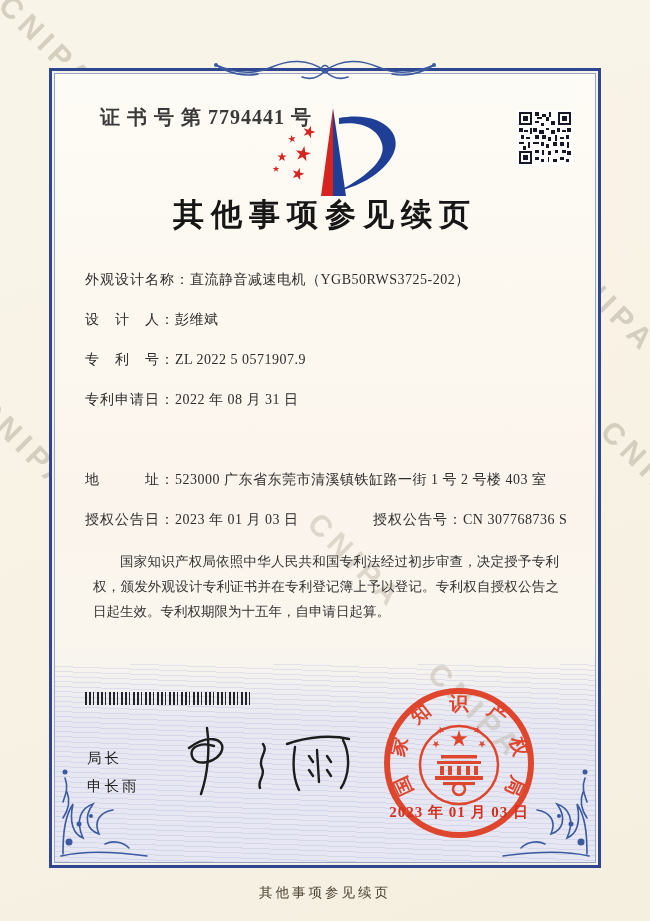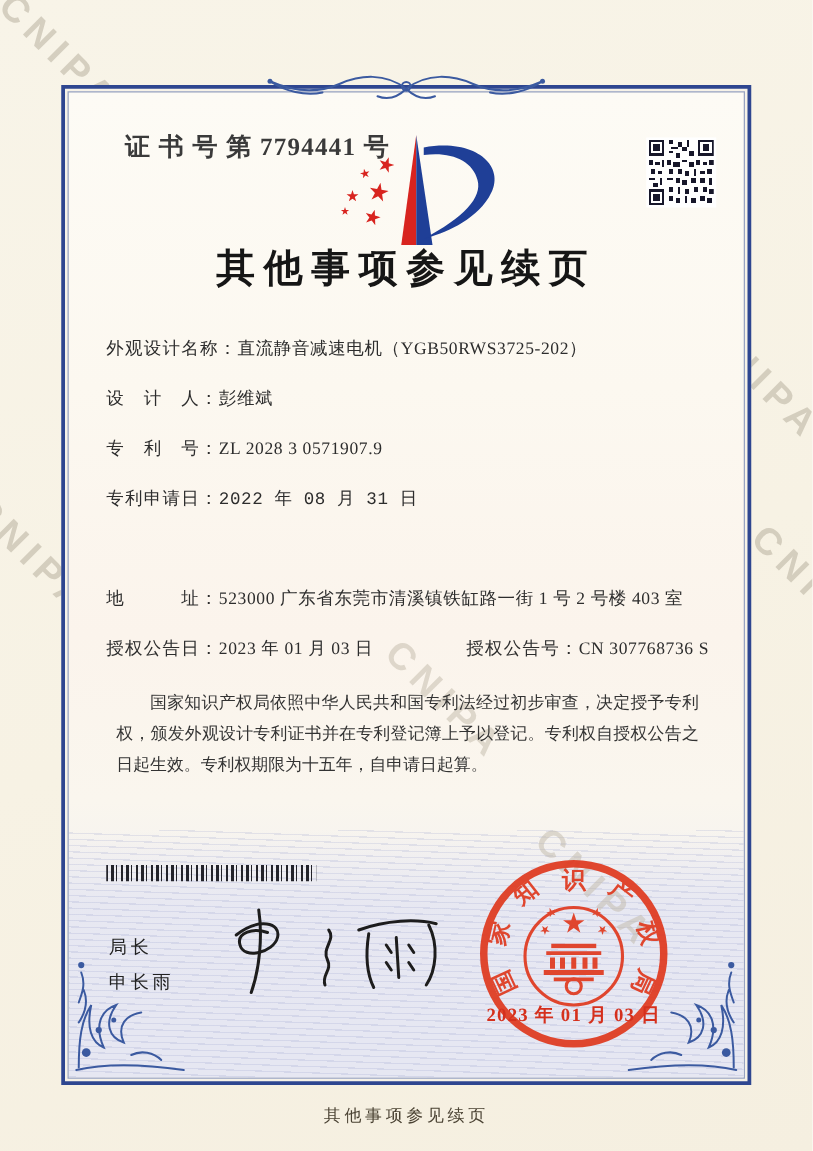--- a/index.html
+++ b/index.html
@@ -151,23 +151,23 @@
 
         <div class="abs title">其他事项参见续页</div>
 
         <div class="abs frow" style="top:196px;">
           <span class="lab">外观设计名称：</span><span class="val">直流静音减速电机（YGB50RWS3725-202）</span>
         </div>
         <div class="abs frow" style="top:236px;">
           <span class="lab">设　计　人：</span><span class="val">彭维斌</span>
         </div>
         <div class="abs frow" style="top:276px;">
-          <span class="lab">专　利　号：</span><span class="val">ZL 2028 3 0571907.9</span>
-        </div>
-        <div class="abs frow" style="top:316px;font-family:Liberation Mono, monospace;">
+          <span class="lab">专　利　号：</span><span class="val">ZL 2022 5 0571907.9</span>
+        </div>
+        <div class="abs frow" style="top:316px;">
           <span class="lab">专利申请日：</span><span class="val">2022 年 08 月 31 日</span>
         </div>
         <div class="abs frow" style="top:396px;">
           <span class="lab">地　　　址：</span><span class="val">523000 广东省东莞市清溪镇铁缸路一街 1 号 2 号楼 403 室</span>
         </div>
         <div class="abs frow" style="top:436px;">
           <span class="lab">授权公告日：</span><span class="val">2023 年 01 月 03 日</span>
           <span class="grant2">
             <span class="lab">授权公告号：</span><span class="val">CN 307768736 S</span>
           </span>

